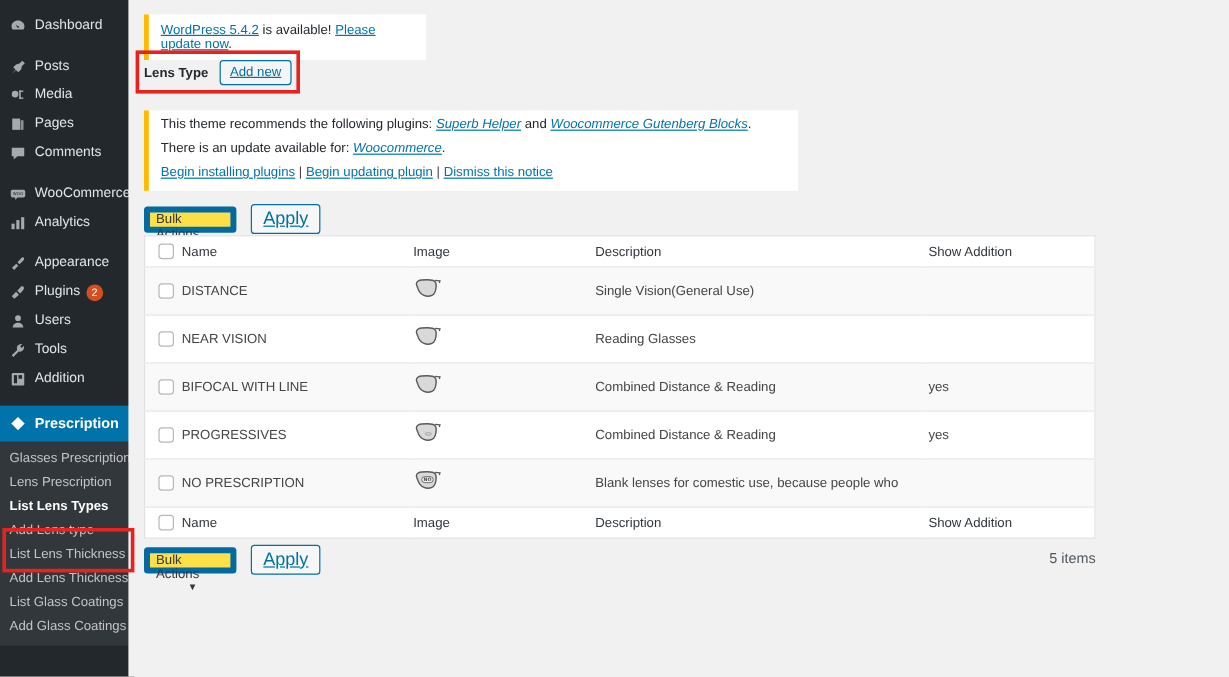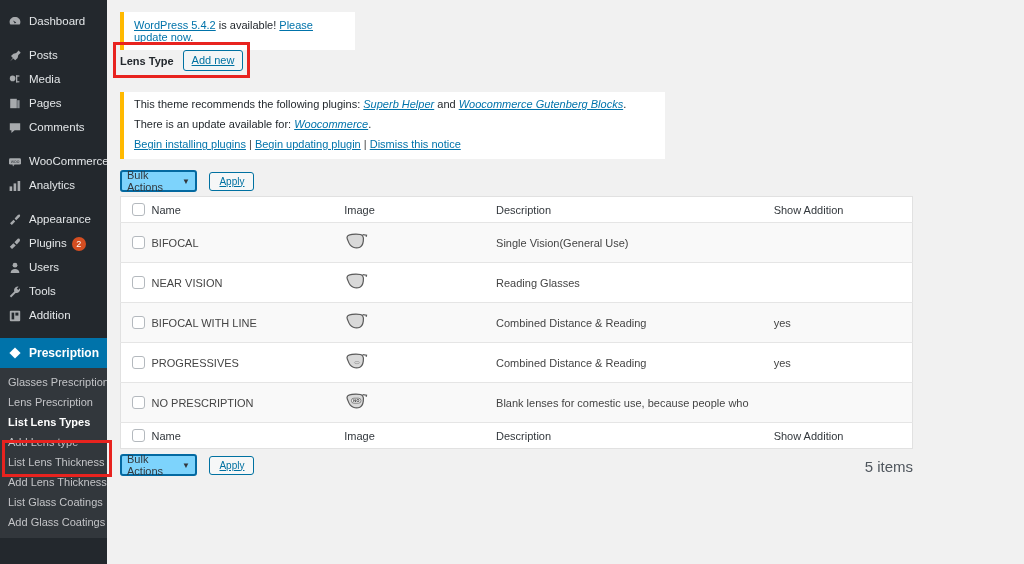--- a/index.html
+++ b/index.html
@@ -150,44 +150,45 @@
     position: absolute;
     left: 13px;
     width: 793px;
     height: 24px;
   }
   #tablenav-top { top: 170px; }
   #tablenav-bottom { top: 454px; }
   .select-box {
     display: inline-flex; align-items: center; justify-content: space-between;
     width: 77px; height: 22px;
-    background: #7dd3fc;
-    border: 2px solid #0369a1;
+    background: #fde047;
+    border: 5px solid #0369a1;
     border-radius: 3px;
     font-size: 11px;
     color: #32373c;
     padding: 0 5px;
     vertical-align: middle;
+    flex-direction: column;
   }
   .caret { font-size: 8px; margin-left: 4px; color: #32373c; }
   .btn-apply {
     display: inline-block;
     background: #f6f7f7;
     border: 1px solid #0071a1;
     border-radius: 3px;
     color: #0071a1;
-    font-size: 10px;
+    font-size: 15px;
     padding: 3px 9px;
     margin-left: 8px;
     vertical-align: middle;
   }
   #items-count {
     position: absolute;
     right: 0; top: 4px;
-    font-size: 15px;
+    font-size: 12px;
     color: #50575e;
   }
 
   
   #lens-table {
     position: absolute;
     left: 13px; top: 196px;
     width: 793px;
     border: 1px solid #e1e1e1;
     border-collapse: collapse;
@@ -443,21 +444,21 @@
           </th>
           <th class="col-name">Name</th>
           <th class="col-img">Image</th>
           <th class="col-desc">Description</th>
           <th class="col-add">Show Addition</th>
         </tr>
       </thead>
       <tbody>
         <tr class="odd">
           <td class="col-cb"><span class="cb"></span></td>
-          <td class="col-name">BIFOCAL</td>
+          <td class="col-name">DISTANCE</td>
           <td class="col-img">
             <span class="lens-img">
               <svg width="30" height="22" viewBox="0 0 30 22">
                   <path d="M3 6.5c0-2.2 1.5-3.3 9-3.3 3.5 0 5.6.4 6.6 1.6 1 1.2 1 3.1.7 5.4-.4 3-1.3 5.1-3.4 6-1.9.8-4.7.8-6.6 0C6.4 15 5 12.9 4.1 9.9 3.5 8.6 3 7.5 3 6.5z" fill="#d9d9d9" stroke="#5a5a5a" stroke-width="1.2"></path>
                   <path d="M18.6 3.6l4 .5-.5 1.7" fill="none" stroke="#5a5a5a" stroke-width="1.1"></path>
                 </svg>
             </span>
           </td>
           <td class="col-desc">Single Vision(General Use)</td>
           <td class="col-add"></td>

